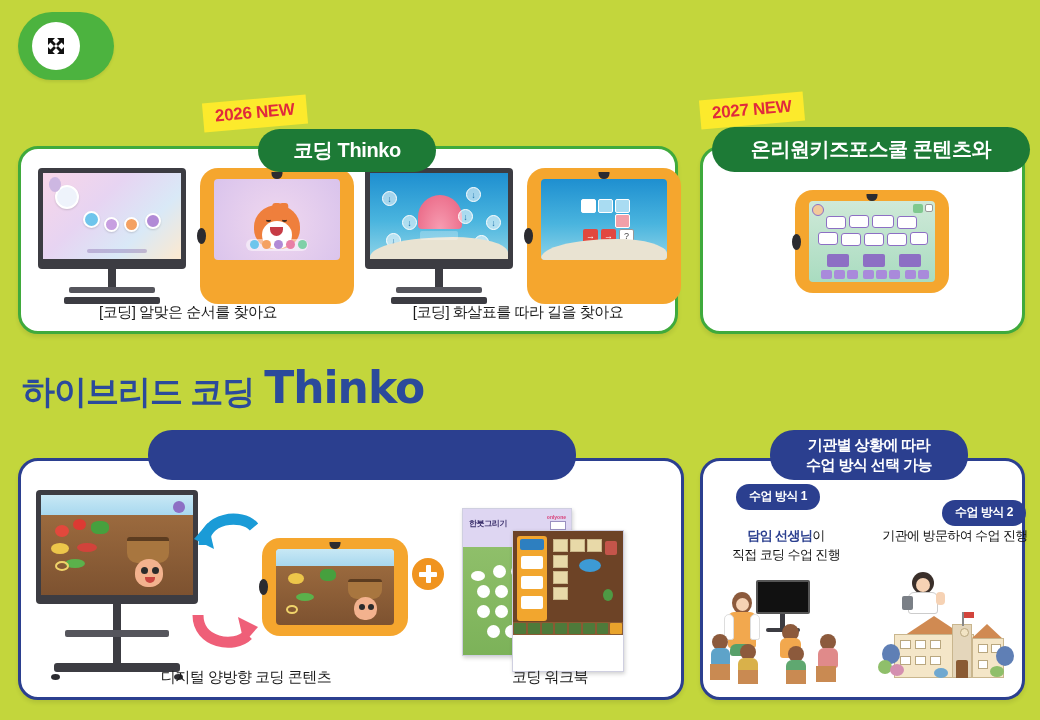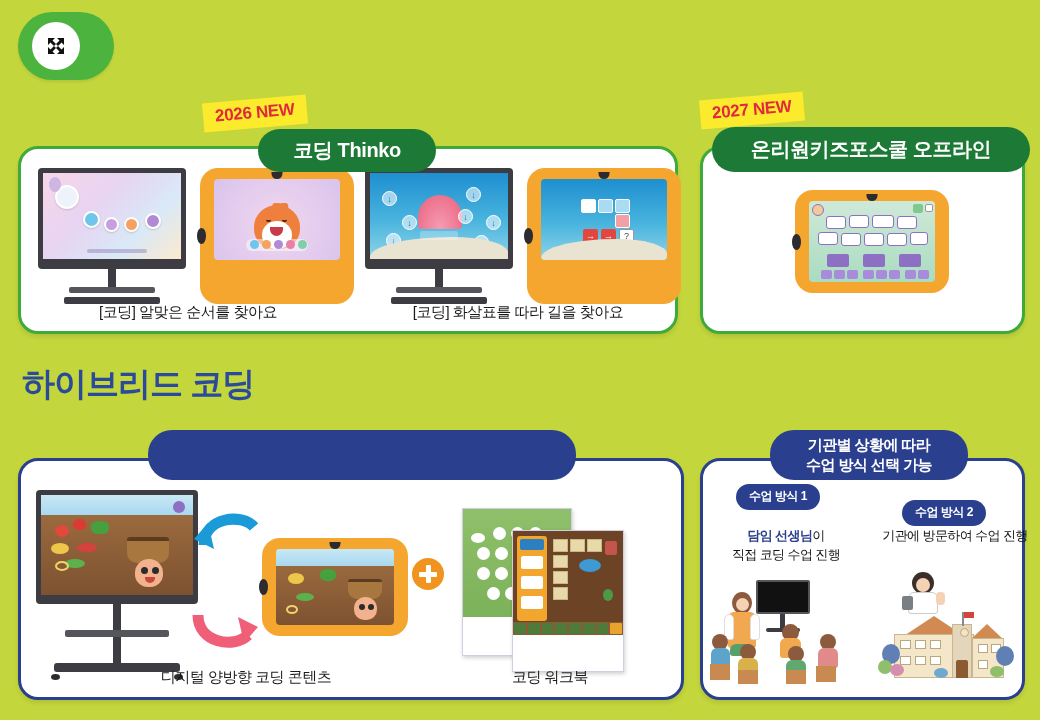--- a/index.html
+++ b/index.html
@@ -298,21 +298,21 @@
         <path d="M17 24 L24 24 L24 17 L21.5 19.5 L18 16 L16 18 L19.5 21.5 Z"></path>
       </g>
     </svg>
   </span>
 </div>
 
 <div class="new-badge" id="badge-2026">2026 NEW</div>
 <div class="title-pill" id="pill-coding">코딩 Thinko</div>
 
 <div class="new-badge" id="badge-2027">2027 NEW</div>
-<div class="title-pill" id="pill-english">온리원키즈포스쿨 오프라인</div>
+<div class="title-pill" id="pill-english">온리원키즈포스쿨 콘텐츠와</div>
 
 <div class="card-green" id="card-coding"></div>
 
 <div class="media-row" style="left:38px; top:168px;">
   <div class="monitor">
     <div class="bezel">
       <div class="screen" style="width:138px;height:86px;">
         <div class="scene sc-pastel">
           <div class="bubble-node" style="left:12px;top:12px;width:24px;height:24px;background:#eef3fb;"></div>
           <div class="bubble-node" style="left:40px;top:38px;width:17px;height:17px;background:#6fc5ec;"></div>
@@ -423,20 +423,21 @@
       <div class="chest-slot" style="left:67px;top:69px;width:11px;height:9px;"></div>
       <div class="chest-slot" style="left:80px;top:69px;width:11px;height:9px;"></div>
       <div class="chest-slot" style="left:96px;top:69px;width:11px;height:9px;"></div>
       <div class="chest-slot" style="left:109px;top:69px;width:11px;height:9px;"></div>
     </div>
   </div>
 </div>
 
 <div class="logo-row">
   <span class="logo-ko">하이브리드 코딩</span>
+  <span class="logo-en">Thinko</span>
 </div>
 
 <div class="banner-blue" id="banner-left">
 </div>
 <div class="banner-blue" id="banner-right">
   <span>기관별 상황에 따라</span>
   <span>수업 방식 선택 가능</span>
 </div>
 
 <div class="card-blue" id="card-hybrid"></div>
@@ -495,20 +496,25 @@
       <div style="position:absolute;left:78px;top:48px;width:23px;height:23px;border-radius:50% 50% 45% 45%;background:#f3b28e;"></div>
       <div style="position:absolute;left:83px;top:55px;width:6px;height:6px;border-radius:50%;background:#2b2b2b;"></div>
       <div style="position:absolute;left:92px;top:55px;width:6px;height:6px;border-radius:50%;background:#2b2b2b;"></div>
     </div>
   </div>
 </div>
 
 <div class="plus-circle" style="left:412px;top:558px;"></div>
 
 <div class="wb-page" style="left:462px;top:508px;width:110px;height:148px;">
+  <div class="wb-head">
+    <span class="wb-title">한붓그리기</span>
+    <span class="wb-brand">onlyone</span>
+    <span class="wb-box"></span>
+  </div>
   <div class="wb-body1">
     <div class="wb-dot" style="left:30px;top:18px;"></div>
     <div class="wb-dot" style="left:48px;top:18px;"></div>
     <div class="wb-dot" style="left:66px;top:18px;"></div>
     <div class="wb-dot" style="left:14px;top:38px;"></div>
     <div class="wb-dot" style="left:32px;top:38px;"></div>
     <div class="wb-dot" style="left:50px;top:38px;"></div>
     <div class="wb-dot" style="left:68px;top:38px;"></div>
     <div class="wb-dot" style="left:14px;top:58px;"></div>
     <div class="wb-dot" style="left:32px;top:58px;"></div>
@@ -583,21 +589,21 @@
   <div class="p-head" style="left:72px;top:46px;width:17px;height:17px;background:#8c5a3c;"></div>
   <div class="p-body" style="left:70px;top:60px;width:21px;height:20px;background:#f2a84e;"></div>
   <div class="p-head" style="left:78px;top:68px;width:16px;height:16px;background:#8c5a3c;"></div>
   <div class="p-body" style="left:76px;top:82px;width:20px;height:16px;background:#5fa870;"></div>
   <div class="chair" style="left:76px;top:92px;width:20px;height:14px;"></div>
   <div class="p-head" style="left:110px;top:56px;width:16px;height:16px;background:#8c5a3c;"></div>
   <div class="p-body" style="left:108px;top:70px;width:20px;height:20px;background:#e08a8a;"></div>
   <div class="chair" style="left:106px;top:88px;width:20px;height:16px;"></div>
 </div>
 
-<div class="method-pill" style="left:902px;top:500px;">수업 방식 2</div>
+<div class="method-pill" style="left:942px;top:500px;">수업 방식 2</div>
 <div class="method-text" style="left:875px;top:527px;">
   <div>기관에 방문하여 수업 진행</div>
 </div>
 
 <div style="position:absolute;left:878px;top:572px;width:140px;height:114px;">
 
   <div class="p-head" style="left:34px;top:0px;width:22px;height:22px;background:#3a2f2a;"></div>
   <div class="p-head" style="left:38px;top:6px;width:14px;height:14px;background:#f6d2b4;"></div>
   <div class="p-body" style="left:30px;top:20px;width:30px;height:22px;background:#fff;border:1px solid #ccc;"></div>
   <div style="position:absolute;left:24px;top:24px;width:11px;height:14px;background:#7a7f86;border-radius:2px;"></div>

